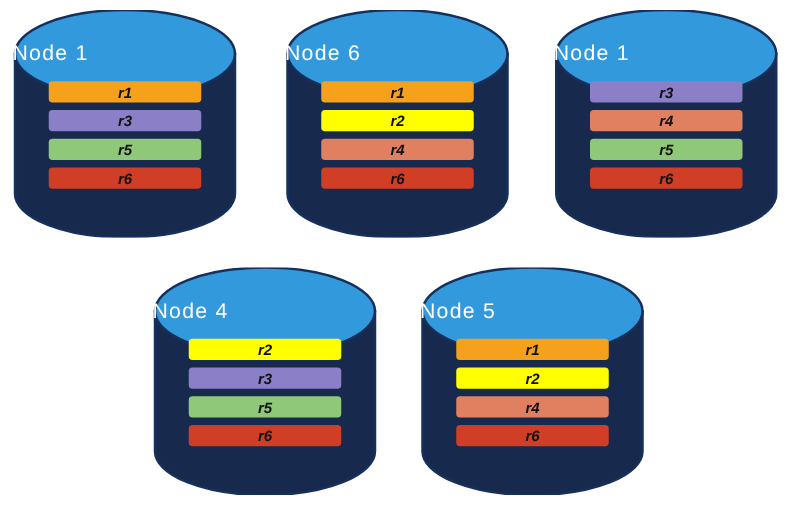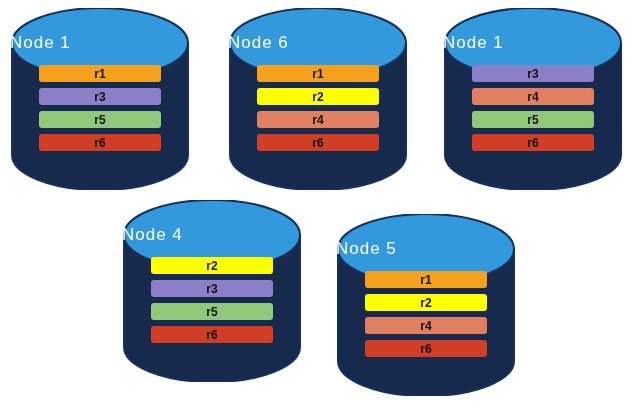--- a/index.html
+++ b/index.html
@@ -52,20 +52,21 @@
     border-radius: 3px;
     box-sizing: border-box;
     display: flex;
     align-items: center;
     justify-content: center;
     color: #111111;
     font-size: 12px;
     font-weight: bold;
     font-family: "Liberation Sans", sans-serif;
     line-height: 1;
+    font-style: italic;
   }
 </style>
 </head>
 <body>
 
 <div id="canvas">
     <div class="node" style="left: 10px; top: 8px; width: 180px; height: 182px;">
       <svg class="node-svg" width="180" height="182" viewBox="0 0 180 182">
         <path d="M 2 35 L 2 147 A 88 35 0 0 0 178 147 L 178 35 Z" fill="#172a4e" stroke="#16305c" stroke-width="2"></path>
         <ellipse cx="90" cy="35" rx="88" ry="35" fill="#3399dd" stroke="#16305c" stroke-width="2"></ellipse>
@@ -97,21 +98,21 @@
         <ellipse cx="90" cy="35" rx="88" ry="35" fill="#3399dd" stroke="#16305c" stroke-width="2"></ellipse>
       </svg>
       <div class="node-label" style="top: 25px;">Node  1</div>
       <div class="replica-stack" style="top: 57px;">
         <div class="replica-bar" style="width: 122px; height: 17px; background: rgb(139, 127, 199); margin-bottom: 6px;">r3</div>
         <div class="replica-bar" style="width: 122px; height: 17px; background: rgb(224, 128, 96); margin-bottom: 6px;">r4</div>
         <div class="replica-bar" style="width: 122px; height: 17px; background: rgb(143, 200, 120); margin-bottom: 6px;">r5</div>
         <div class="replica-bar" style="width: 122px; height: 17px; background: rgb(209, 62, 38); margin-bottom: 0px;">r6</div>
       </div>
     </div>
-    <div class="node" style="left: 122px; top: 200px; width: 180px; height: 182px;">
+    <div class="node" style="left: 122px; top: 214px; width: 180px; height: 182px;">
       <svg class="node-svg" width="180" height="182" viewBox="0 0 180 182">
         <path d="M 2 35 L 2 147 A 88 35 0 0 0 178 147 L 178 35 Z" fill="#172a4e" stroke="#16305c" stroke-width="2"></path>
         <ellipse cx="90" cy="35" rx="88" ry="35" fill="#3399dd" stroke="#16305c" stroke-width="2"></ellipse>
       </svg>
       <div class="node-label" style="top: 25px;">Node  4</div>
       <div class="replica-stack" style="top: 57px;">
         <div class="replica-bar" style="width: 122px; height: 17px; background: rgb(255, 255, 0); margin-bottom: 6px;">r2</div>
         <div class="replica-bar" style="width: 122px; height: 17px; background: rgb(139, 127, 199); margin-bottom: 6px;">r3</div>
         <div class="replica-bar" style="width: 122px; height: 17px; background: rgb(143, 200, 120); margin-bottom: 6px;">r5</div>
         <div class="replica-bar" style="width: 122px; height: 17px; background: rgb(209, 62, 38); margin-bottom: 0px;">r6</div>

